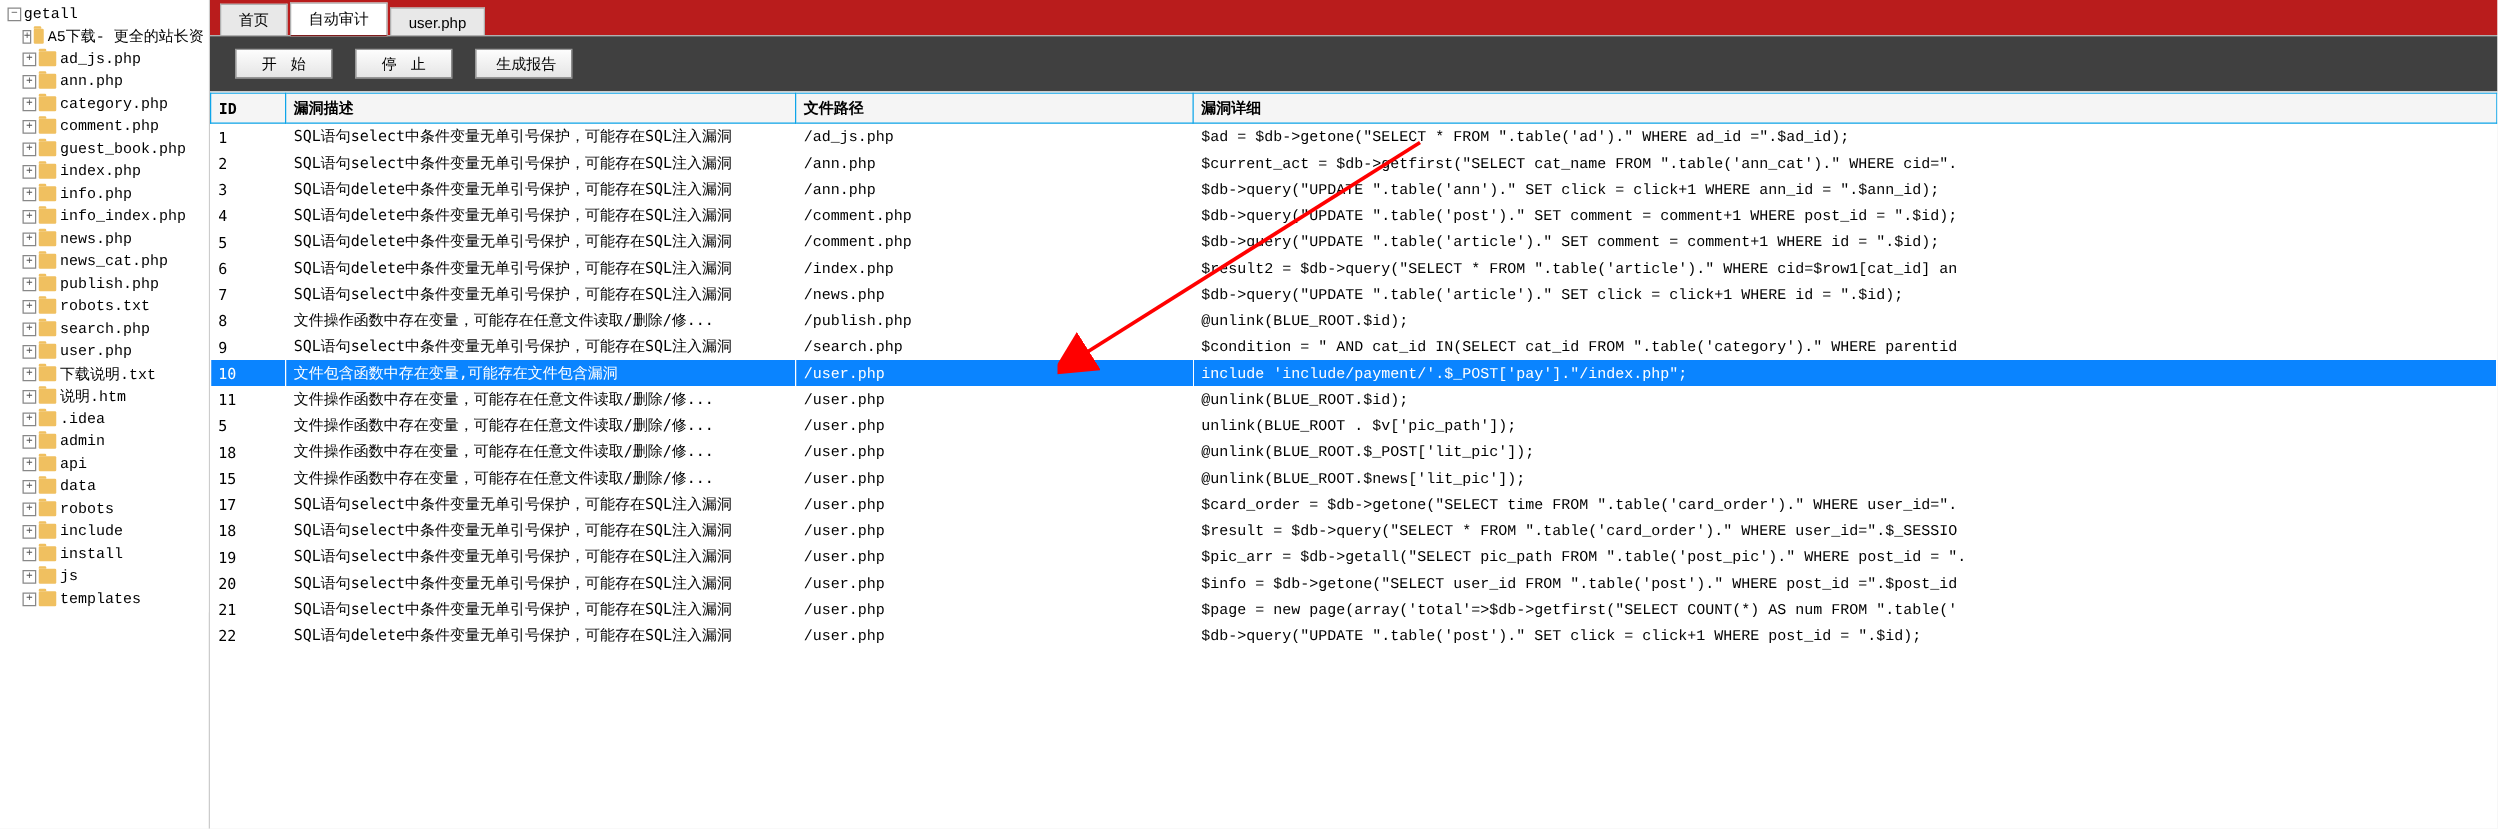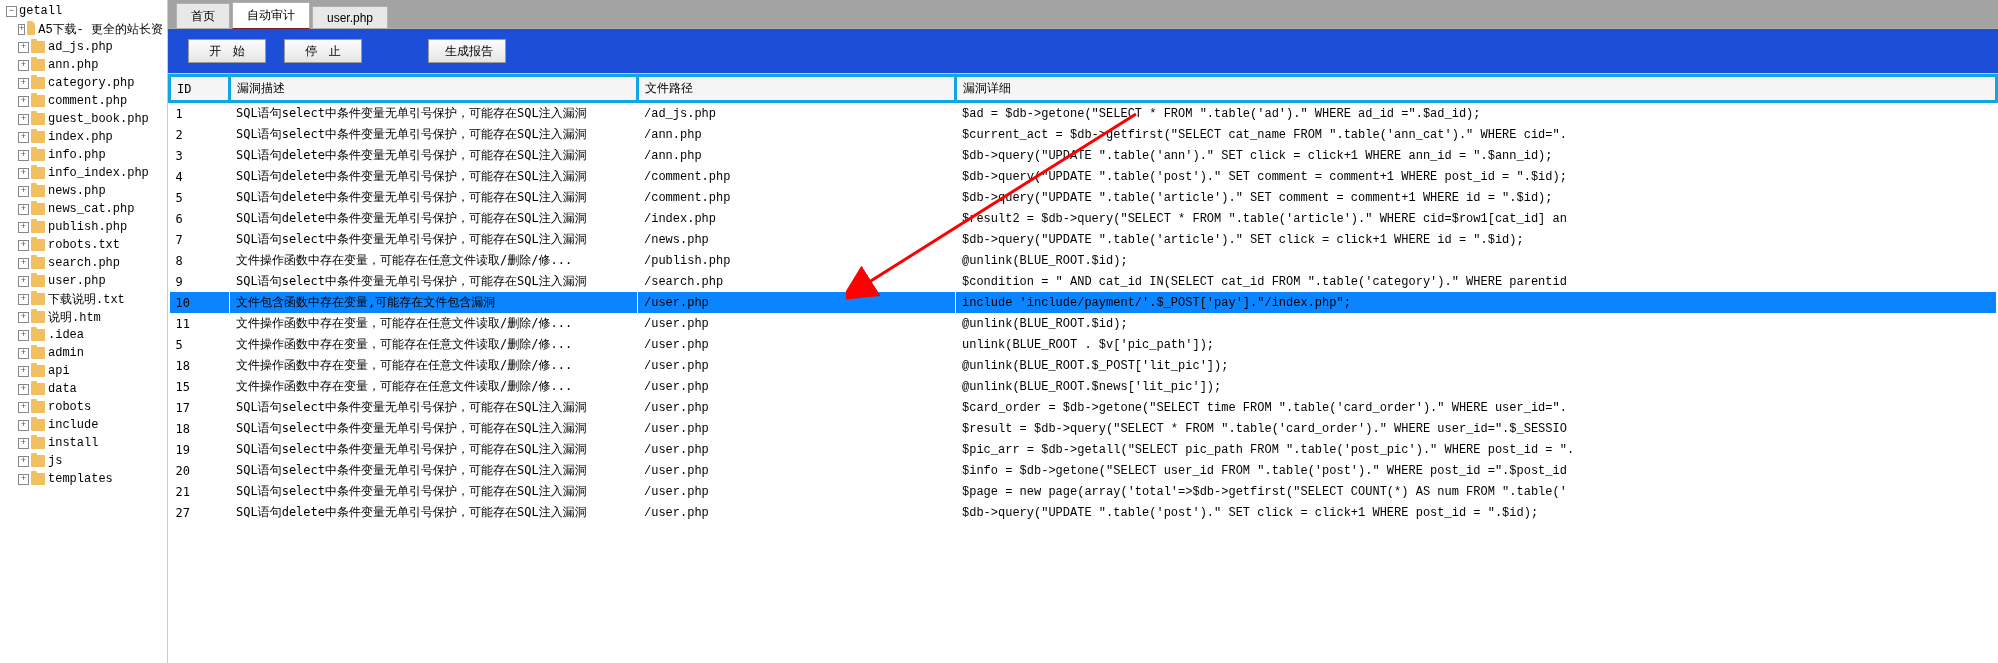--- a/index.html
+++ b/index.html
@@ -73,21 +73,21 @@
   flex: 1;
   display: flex;
   flex-direction: column;
   background: #f0f0f0;
 }
 .tabbar {
   display: flex;
   align-items: flex-end;
   height: 28px;
   padding-left: 8px;
-  background: #a3a3a3;
+  background: #b91c1c;
 }
 .tab {
   padding: 4px 14px;
   border: 1px solid #b0b0b0;
   border-bottom: none;
   margin-right: 2px;
   background: #e8e8e8;
   font-family: "SimSun", "宋体", sans-serif;
   cursor: pointer;
   position: relative;
@@ -104,65 +104,65 @@
   border-top: 1px solid #b0b0b0;
   margin: 0;
   display: flex;
   flex-direction: column;
   position: relative;
 }
 .toolbar {
   display: flex;
   gap: 18px;
   padding: 10px 20px;
-  background: #1d4ed8;
+  background: #404040;
 }
 .btn {
   min-width: 78px;
   height: 24px;
   border: 1px solid #999;
   background: linear-gradient(#fdfdfd, #e5e5e5);
   font-family: "SimSun", "宋体", sans-serif;
   font-size: 12px;
   letter-spacing: 4px;
   padding-left: 4px;
   cursor: pointer;
 }
-.btn.noreport { letter-spacing: 0; margin-left: 48px; }
+.btn.noreport { letter-spacing: 0; }
 
 .grid-wrap {
   flex: 1;
   overflow: hidden;
   border-top: 1px solid #ccc;
   position: relative;
 }
 table.grid {
   border-collapse: collapse;
   width: 100%;
   table-layout: fixed;
   font-size: 12px;
 }
 .grid th {
   text-align: left;
   background: #f5f5f5;
-  border: 3px solid #0ea5e9;
+  border: 1px solid #0ea5e9;
   padding: 3px 6px;
-  font-weight: normal;
+  font-weight: bold;
   height: 22px;
 }
 .grid td {
   padding: 2px 6px;
   border-right: 1px solid transparent;
   height: 20px;
   white-space: nowrap;
   overflow: hidden;
   text-overflow: clip;
 }
 .grid tr.selected { background: #0a84ff; color: #fff; }
-.grid tr.selected td { color: #000000; }
+.grid tr.selected td { color: #ffffff; }
 .col-id { width: 60px; }
 .col-desc { width: 408px; }
 .col-path { width: 318px; }
 .col-detail { }
 .mono { font-family: "Consolas", "Courier New", monospace; }
 
 .arrow {
   position: absolute;
   pointer-events: none;
   z-index: 100;
@@ -453,21 +453,21 @@
                 <td class="mono">/user.php</td>
                 <td class="mono">$info = $db-&gt;getone("SELECT user_id FROM ".table('post')." WHERE post_id =".$post_id</td>
               </tr>
               <tr class="row">
                 <td>21</td>
                 <td>SQL语句select中条件变量无单引号保护，可能存在SQL注入漏洞</td>
                 <td class="mono">/user.php</td>
                 <td class="mono">$page = new page(array('total'=&gt;$db-&gt;getfirst("SELECT COUNT(*) AS num FROM ".table('</td>
               </tr>
               <tr class="row">
-                <td>27</td>
+                <td>22</td>
                 <td>SQL语句delete中条件变量无单引号保护，可能存在SQL注入漏洞</td>
                 <td class="mono">/user.php</td>
                 <td class="mono">$db-&gt;query("UPDATE ".table('post')." SET click = click+1 WHERE post_id = ".$id);</td>
               </tr>
             </tbody>
         </table>
 
         <svg class="arrow" style="left:678px; top:30px; width:300px; height:200px;" viewBox="0 0 300 200">
           <defs>
             <marker id="ah" markerWidth="12" markerHeight="12" refX="2" refY="6" orient="auto">

